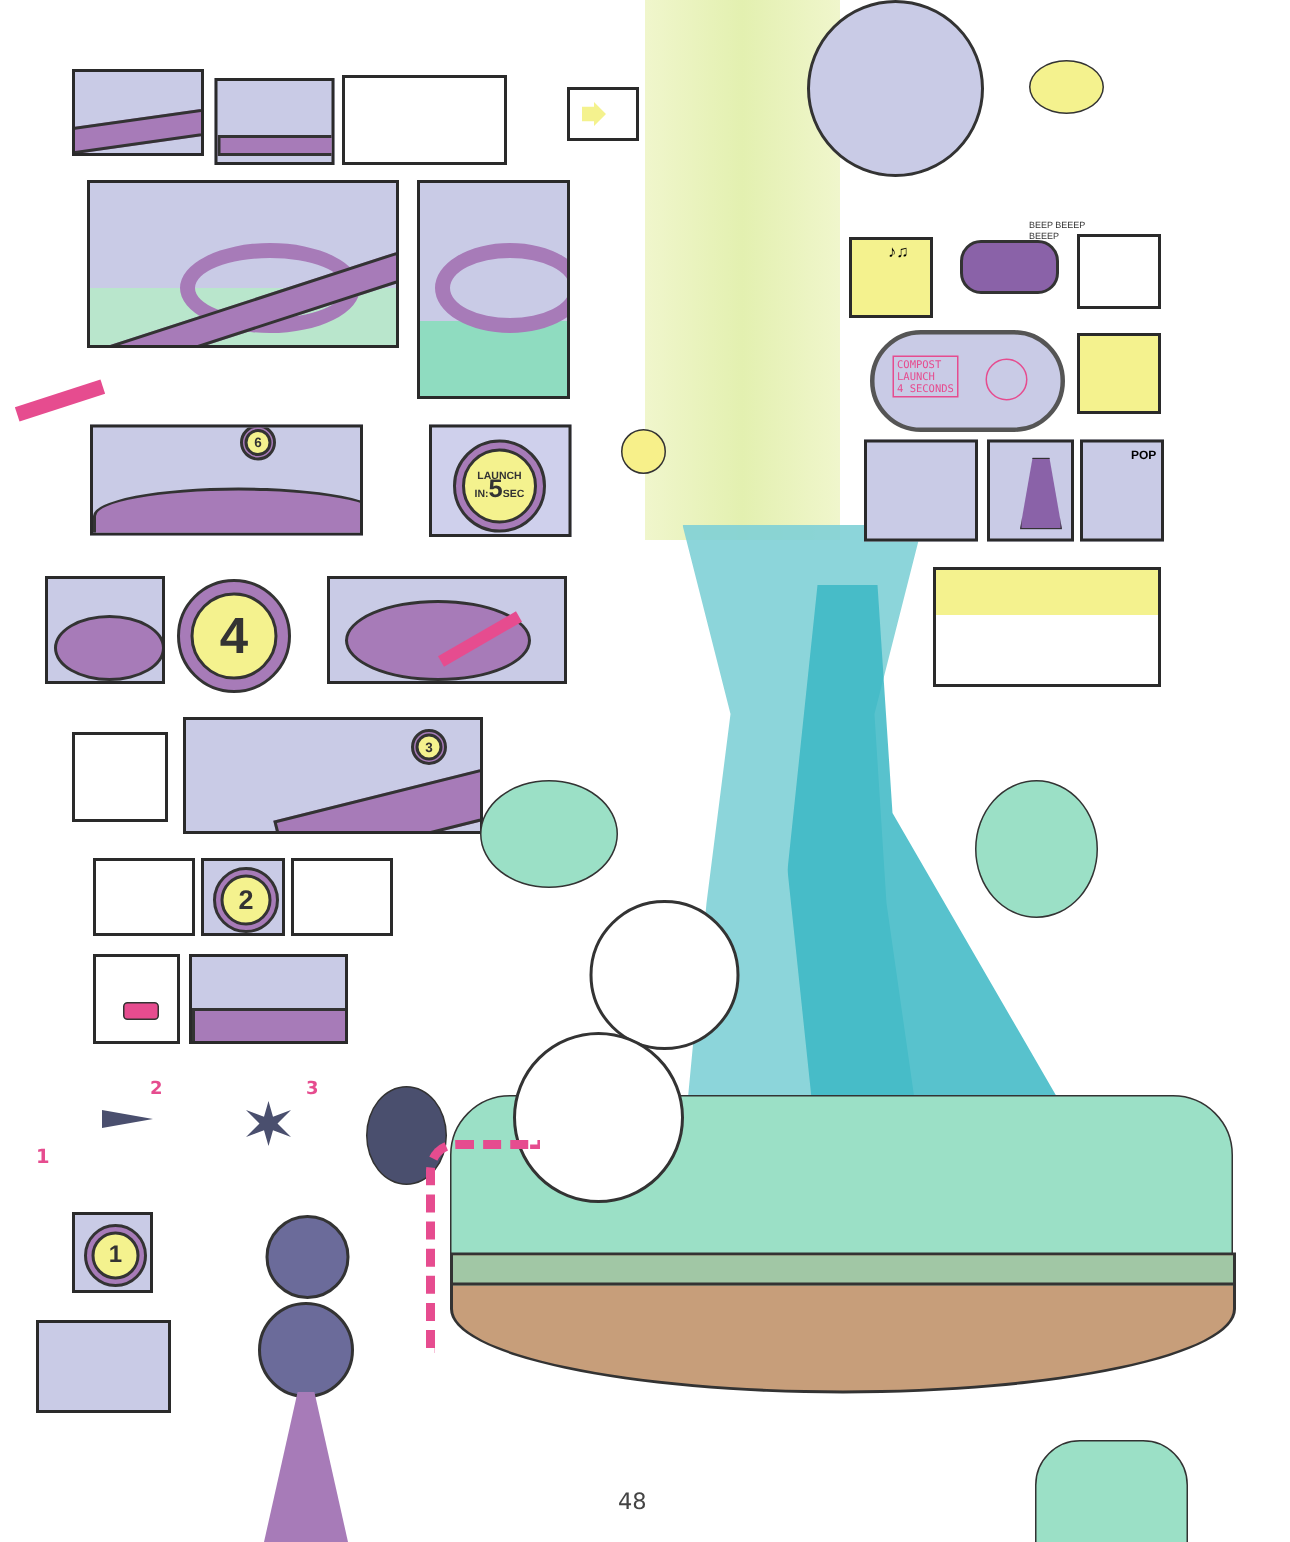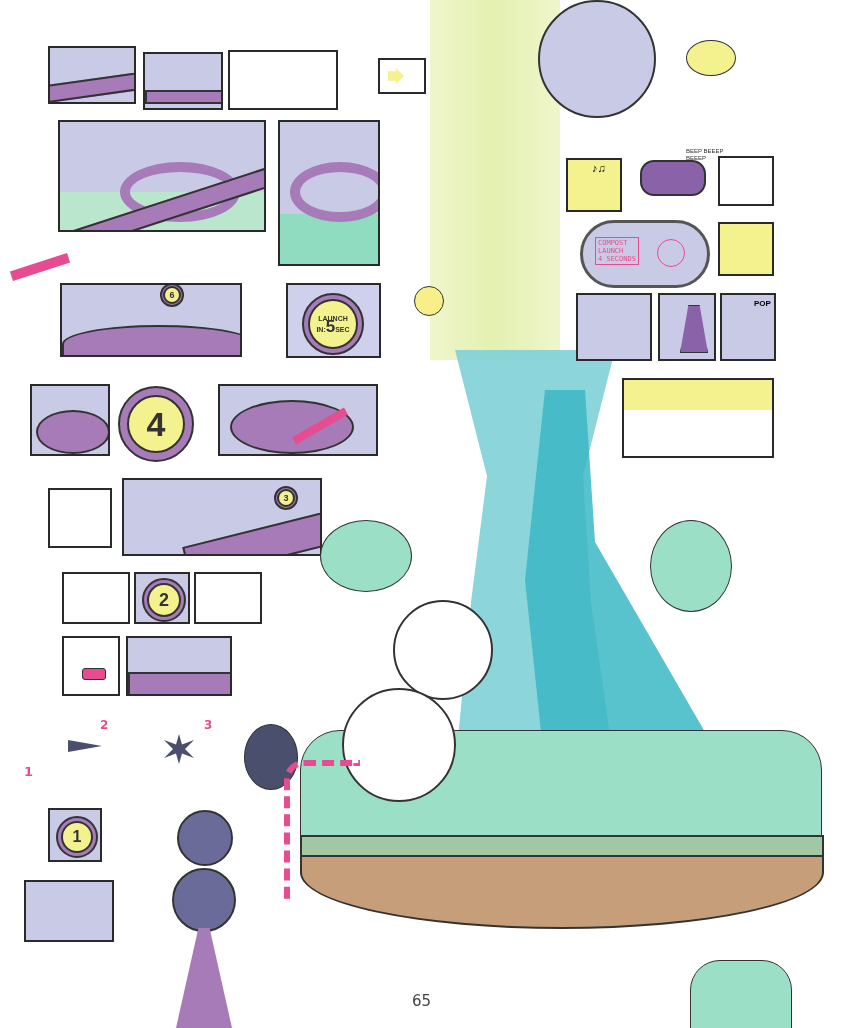--- a/index.html
+++ b/index.html
@@ -155,13 +155,13 @@
 </div>
 <div class="panel" style="left:720px;top:293px;width:56px;height:68px;">
   <span style="position:absolute;left:32px;top:4px;font-size:8px;font-weight:bold;">POP</span>
 </div>
 <div class="panel" style="left:622px;top:378px;width:152px;height:80px;background:#fff;">
   <div style="position:absolute;left:0;top:0;width:100%;height:30px;background:#f4f28e;"></div>
 </div>
 
 <div class="forest" style="left:690px;top:960px;width:100px;height:68px;border-radius:30px 30px 0 0;"></div>
 
-<div class="page-number">65</div>
+<div class="page-number">48</div>
 
 </body></html>

